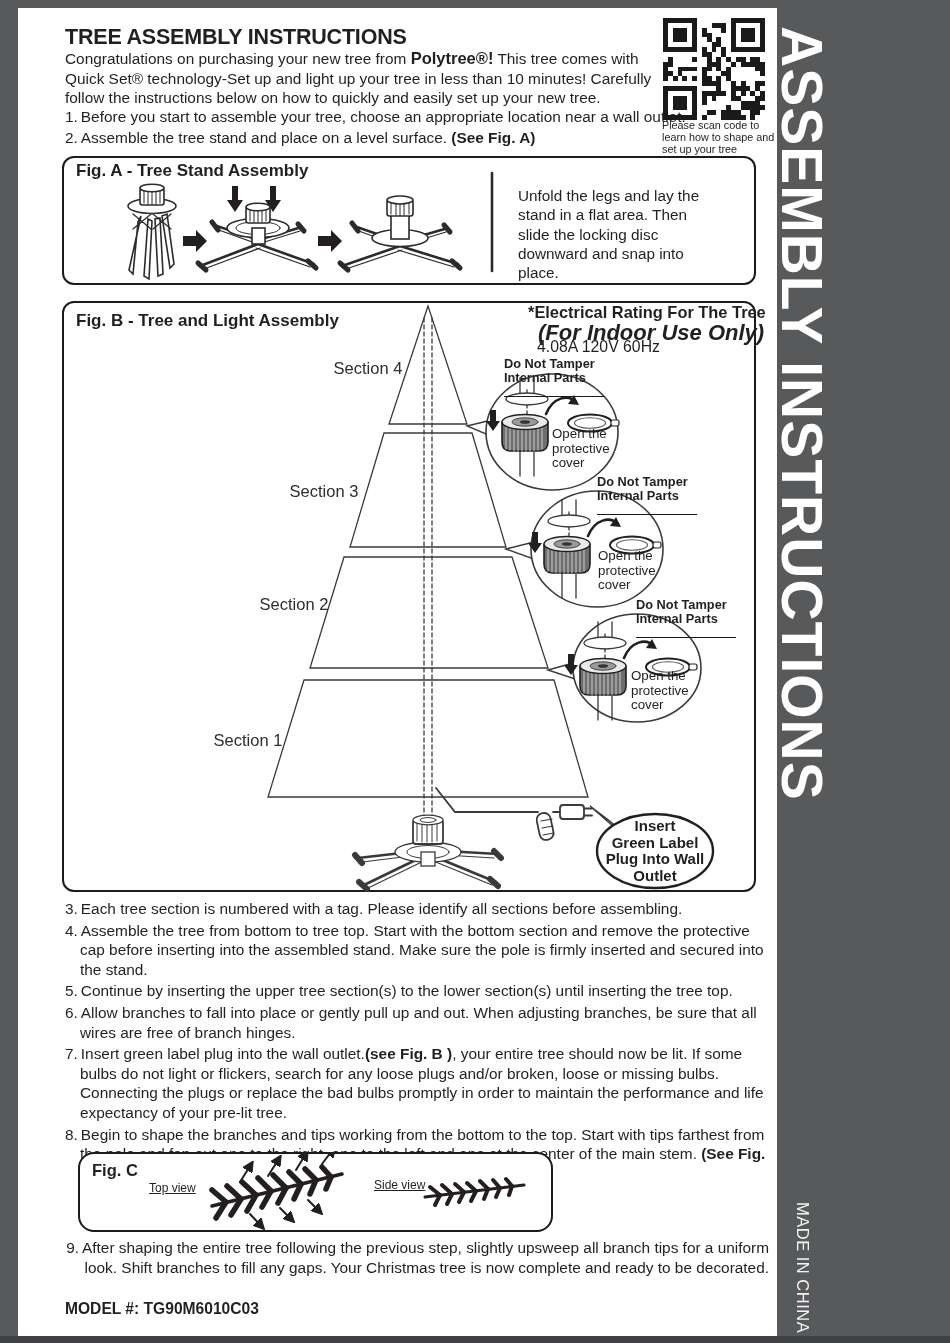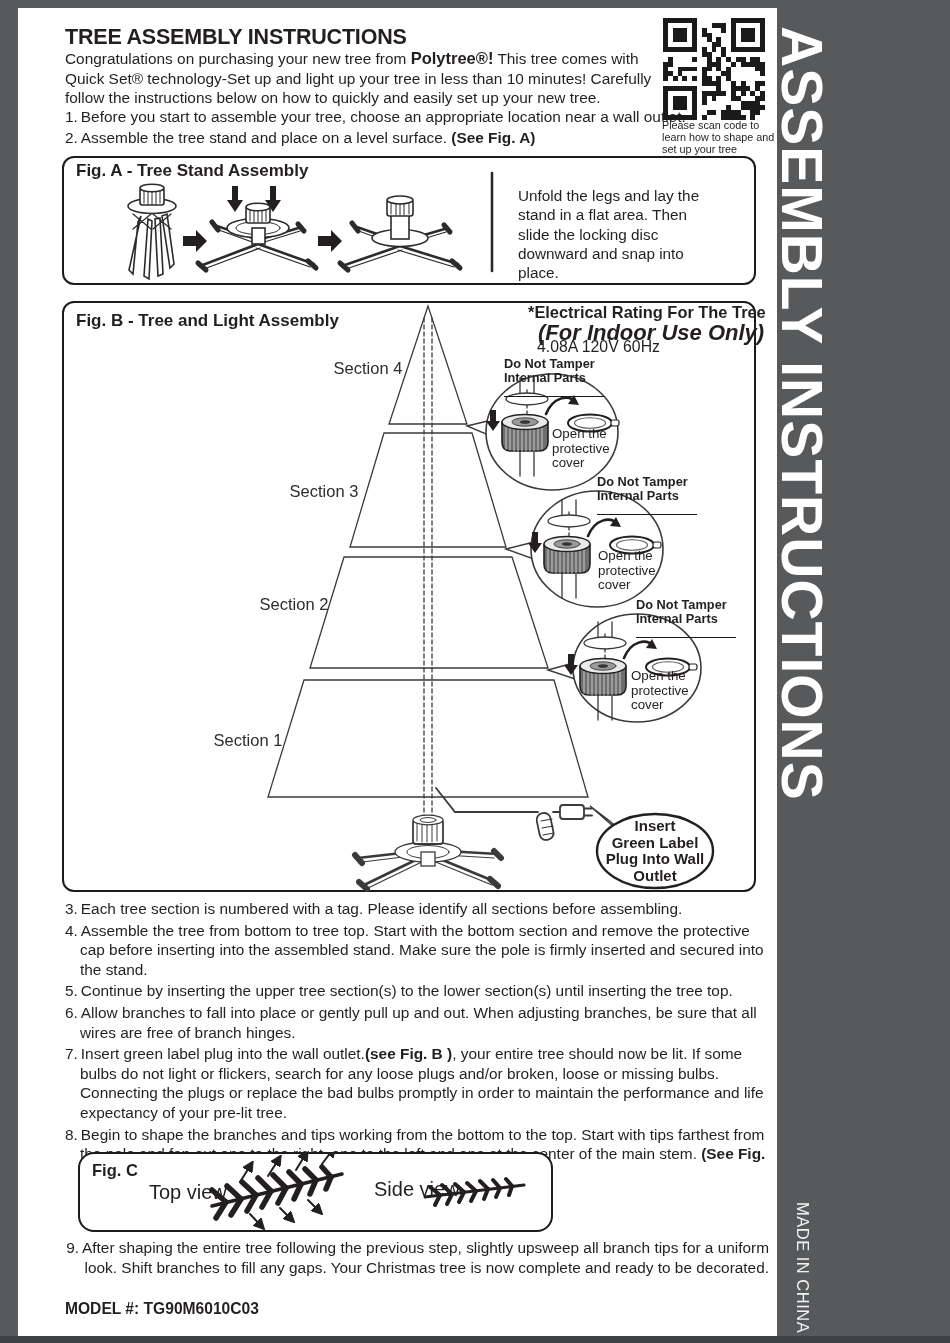--- a/index.html
+++ b/index.html
@@ -54,21 +54,21 @@
   .seclabel{position:absolute;width:96px;text-align:center;font-size:16.5px;color:#2d2d2d;}
   .tamper{position:absolute;width:100px;font-weight:bold;font-size:12.8px;line-height:14px;
           border-bottom:1.7px solid #1b1b1b;padding-bottom:11px;}
   .cover-note{position:absolute;width:66px;font-size:13.3px;line-height:14.6px;}
   .plug-note{position:absolute;left:598px;top:818px;width:114px;text-align:center;
              font-weight:bold;font-size:15px;line-height:16.5px;}
 
   .qr-wrap{position:absolute;left:663px;top:18px;width:102px;height:102px;}
   .qr-caption{position:absolute;left:662px;top:120px;width:115px;font-size:10.8px;line-height:11.8px;}
 
-  .viewlabel{position:absolute;font-size:20px;}
+  .viewlabel{position:absolute;font-size:12px;text-decoration:underline;}
   .model{position:absolute;left:65px;top:1300px;font-size:15.6px;font-weight:bold;}
 
   svg{display:block;}
 </style>
 </head>
 <body>
 
 <div id="page"></div>
 <div id="bottom-strip"></div>
 

